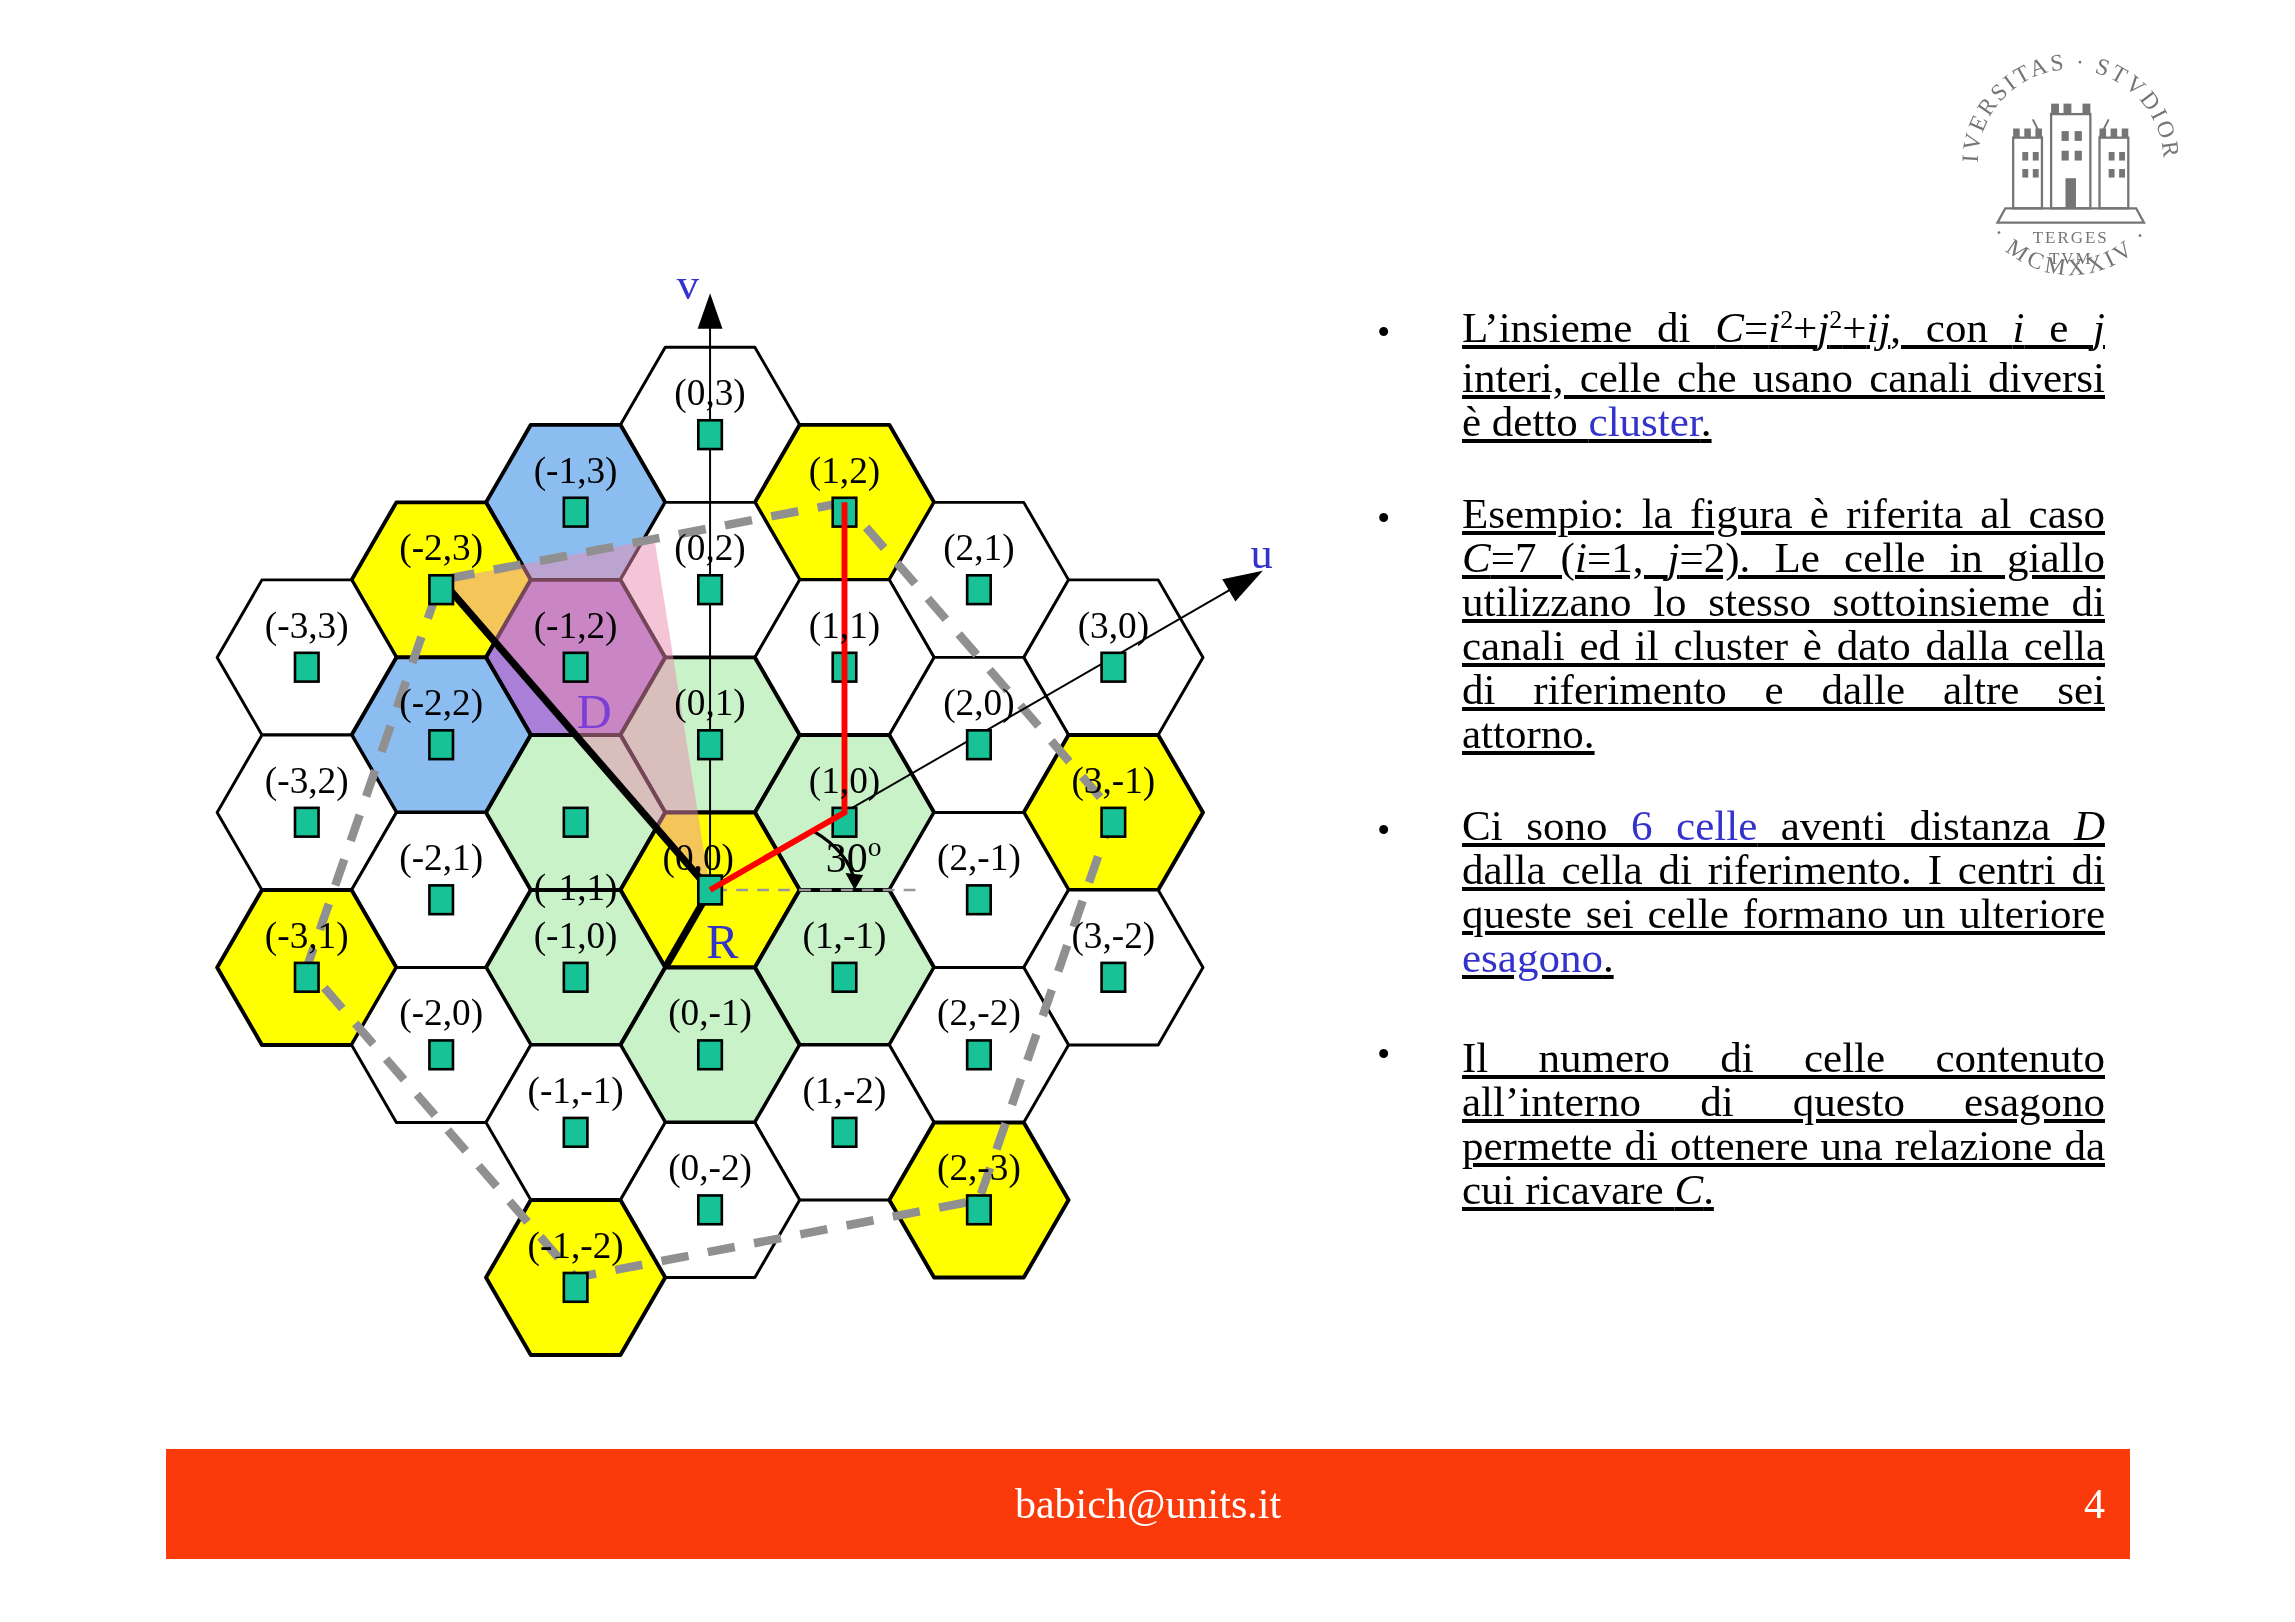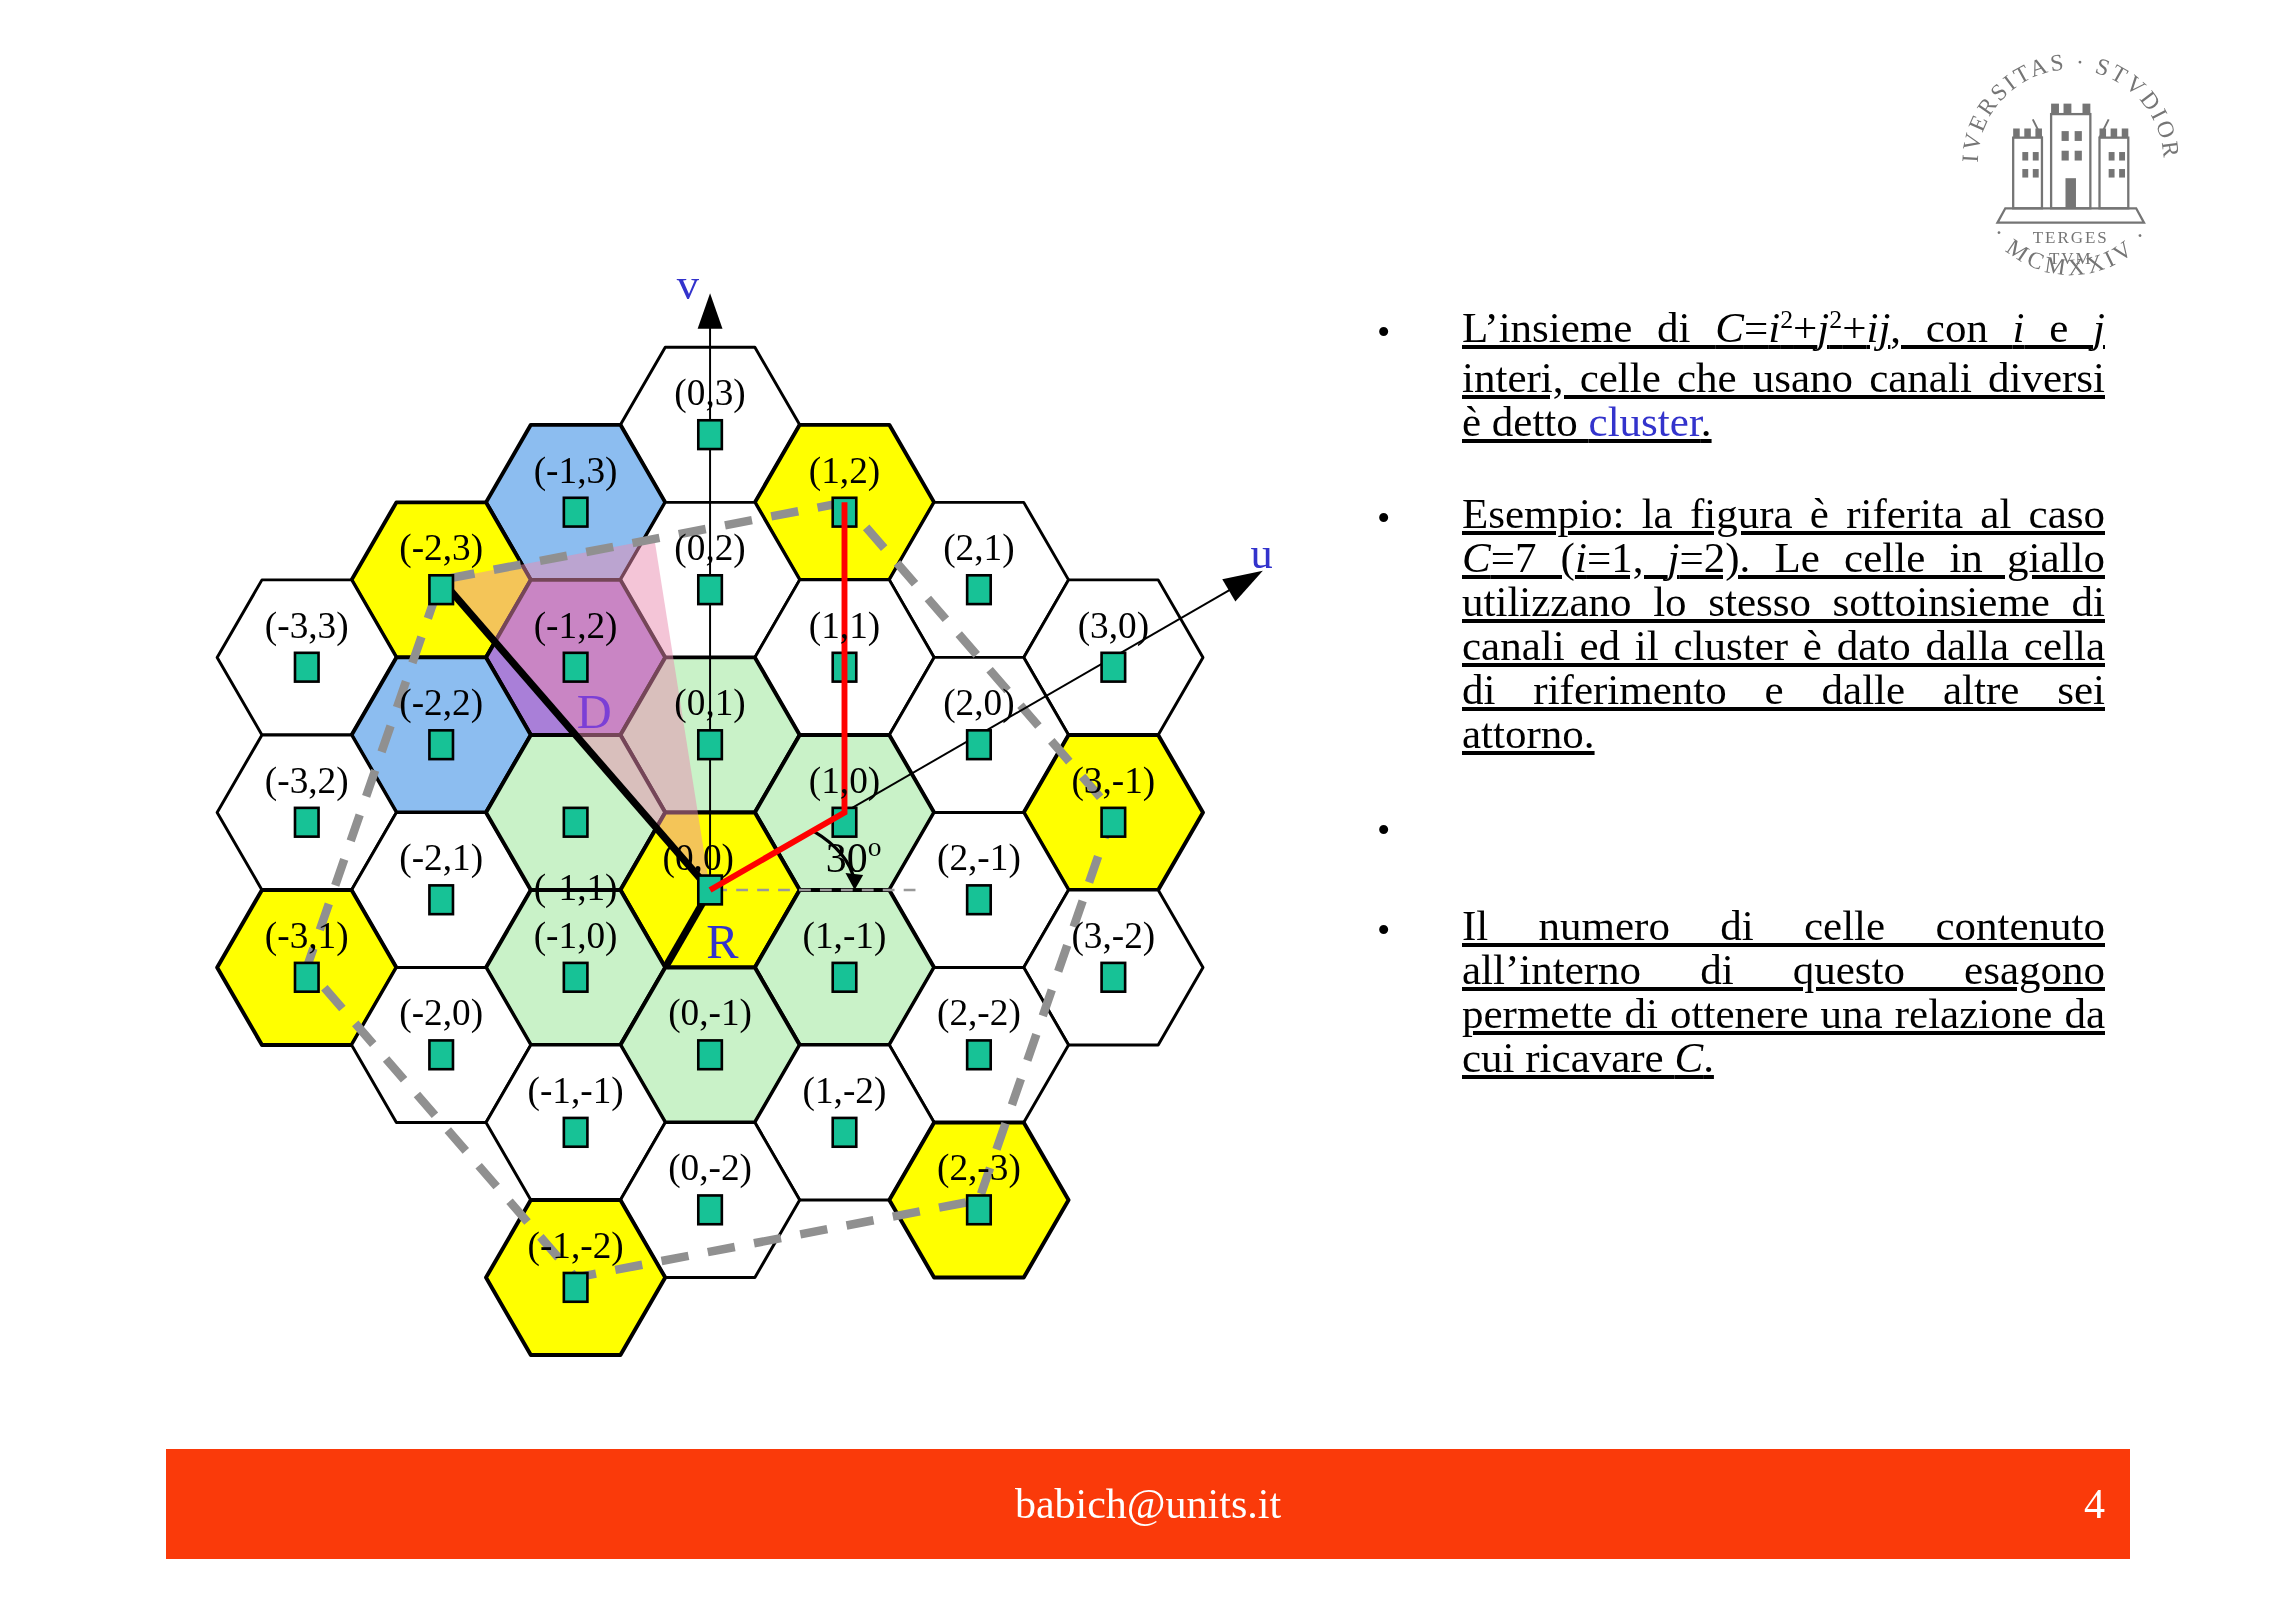--- a/index.html
+++ b/index.html
@@ -5,21 +5,21 @@
   html,body{margin:0;padding:0;background:#fff;}
   .slide{position:relative;width:2295px;height:1623px;background:#ffffff;overflow:hidden;
          font-family:"Liberation Serif",serif;}
   .title{position:absolute;left:0;top:123px;width:2186px;text-align:center;
          font-size:69px;color:#f5380b;letter-spacing:0.7px;}
   .seal{position:absolute;left:1953px;top:38px;width:242px;height:249px;}
   .bullets{position:absolute;left:1377px;top:306px;width:728px;}
   .bullet-row{display:flex;margin-bottom:48px;}
   .bullet-dot{width:85px;flex:0 0 85px;font-size:38px;line-height:52px;color:#000;}
   .bullet-text{flex:1;font-size:43px;line-height:44px;text-align:justify;color:#000;text-decoration:underline;}
-  .bullet-row:last-child .bullet-text{text-align:justify;}
+  .bullet-row:last-child .bullet-text{text-align:justify;margin-top:8px;}
   .seg.i{font-style:italic;}
   .seg.b{color:#3333cc;}
   .seg.sup{font-size:60%;position:relative;top:-0.55em;}
   .diagram{position:absolute;left:190px;top:242px;width:1099px;height:1152px;}
   svg text{font-family:"Liberation Serif",serif;}
   .footer{position:absolute;left:166px;top:1449px;width:1964px;height:110px;background:#fa3a0a;font-family:Liberation Serif, serif;}
   .footer-email{position:absolute;left:0;top:0;width:100%;height:100%;display:flex;
                 align-items:center;justify-content:center;color:#fff;font-size:42px;}
   .footer-page{position:absolute;right:25px;top:0;height:100%;display:flex;align-items:center;
                color:#fff;font-size:42px;}
@@ -200,20 +200,21 @@
       <div class="bullet-row">
         <span class="bullet-dot">•</span>
         <div class="bullet-text"><span class="seg ">L’insieme di </span><span class="seg i">C</span><span class="seg ">=</span><span class="seg i">i</span><span class="seg sup">2</span><span class="seg ">+</span><span class="seg i">j</span><span class="seg sup">2</span><span class="seg ">+</span><span class="seg i">ij</span><span class="seg ">, con </span><span class="seg i">i</span><span class="seg "> e </span><span class="seg i">j</span><span class="seg "> interi, celle che usano canali diversi è detto </span><span class="seg b">cluster</span><span class="seg ">.</span></div>
       </div>
       <div class="bullet-row">
         <span class="bullet-dot">•</span>
         <div class="bullet-text"><span class="seg ">Esempio: la figura è riferita al caso </span><span class="seg i">C</span><span class="seg ">=7 (</span><span class="seg i">i</span><span class="seg ">=1, </span><span class="seg i">j</span><span class="seg ">=2). Le celle in giallo utilizzano lo stesso sottoinsieme di canali ed il cluster è dato dalla cella di riferimento e dalle altre sei attorno.</span></div>
       </div>
       <div class="bullet-row">
         <span class="bullet-dot">•</span>
+        <div class="bullet-text"><span class="seg ">Ci sono </span><span class="seg b">6 celle</span><span class="seg "> aventi distanza </span><span class="seg i">D</span><span class="seg "> dalla cella di riferimento. I centri di queste sei celle formano un ulteriore </span><span class="seg b">esagono</span><span class="seg ">.</span></div>
       </div>
       <div class="bullet-row">
         <span class="bullet-dot">•</span>
         <div class="bullet-text"><span class="seg ">Il numero di celle contenuto all’interno di questo esagono permette di ottenere una relazione da cui ricavare </span><span class="seg i">C</span><span class="seg ">.</span></div>
       </div>
     </div>
 
   <div class="footer">
     <div class="footer-email">babich@units.it</div>
     <div class="footer-page">4</div>

